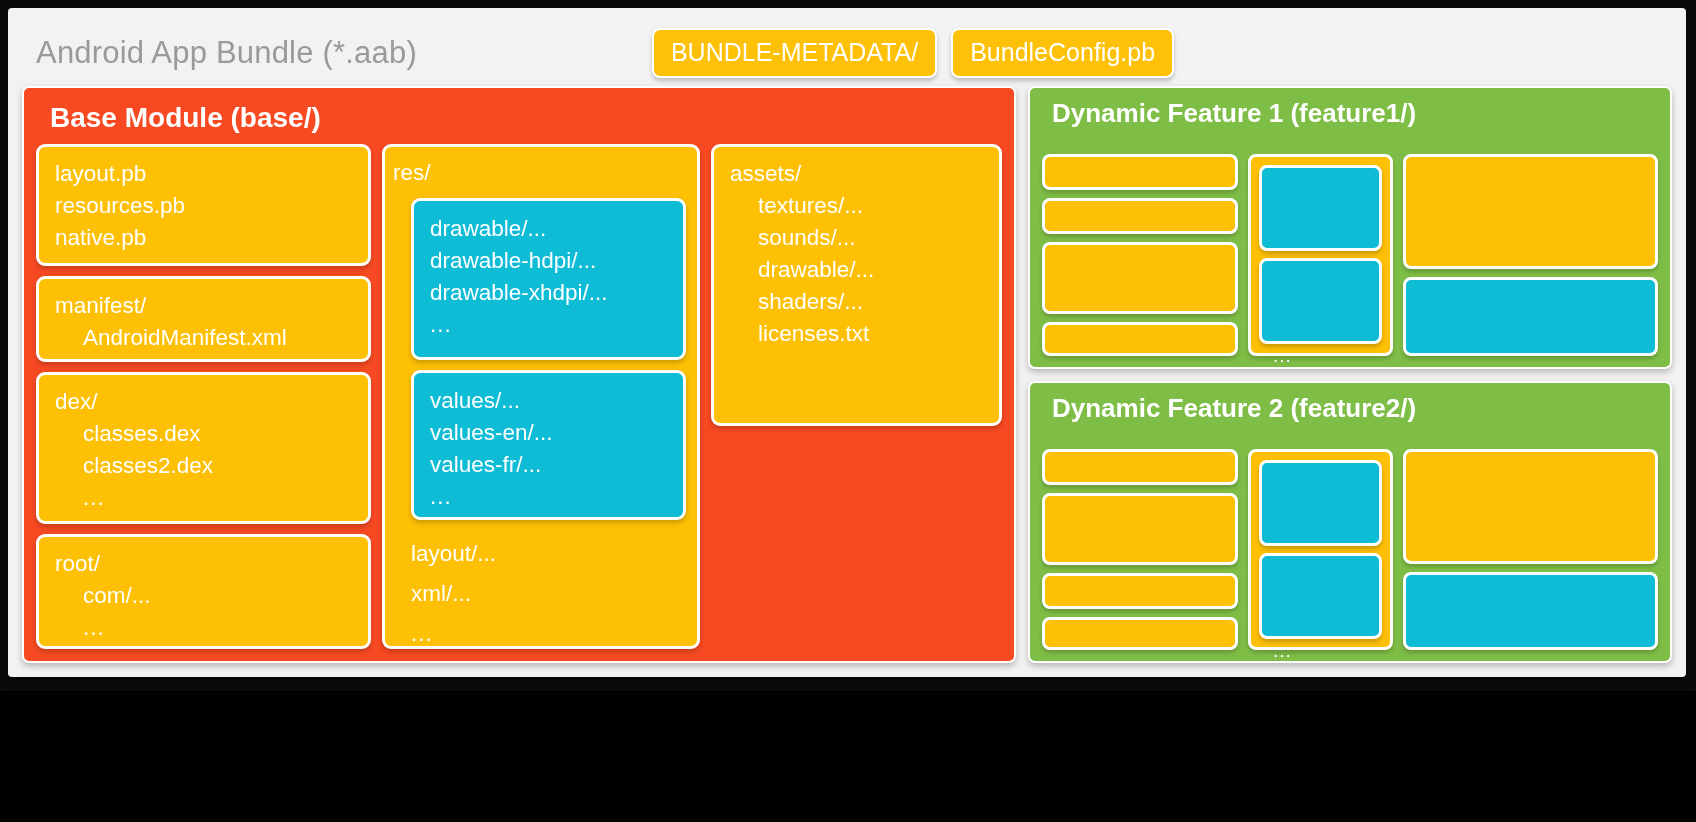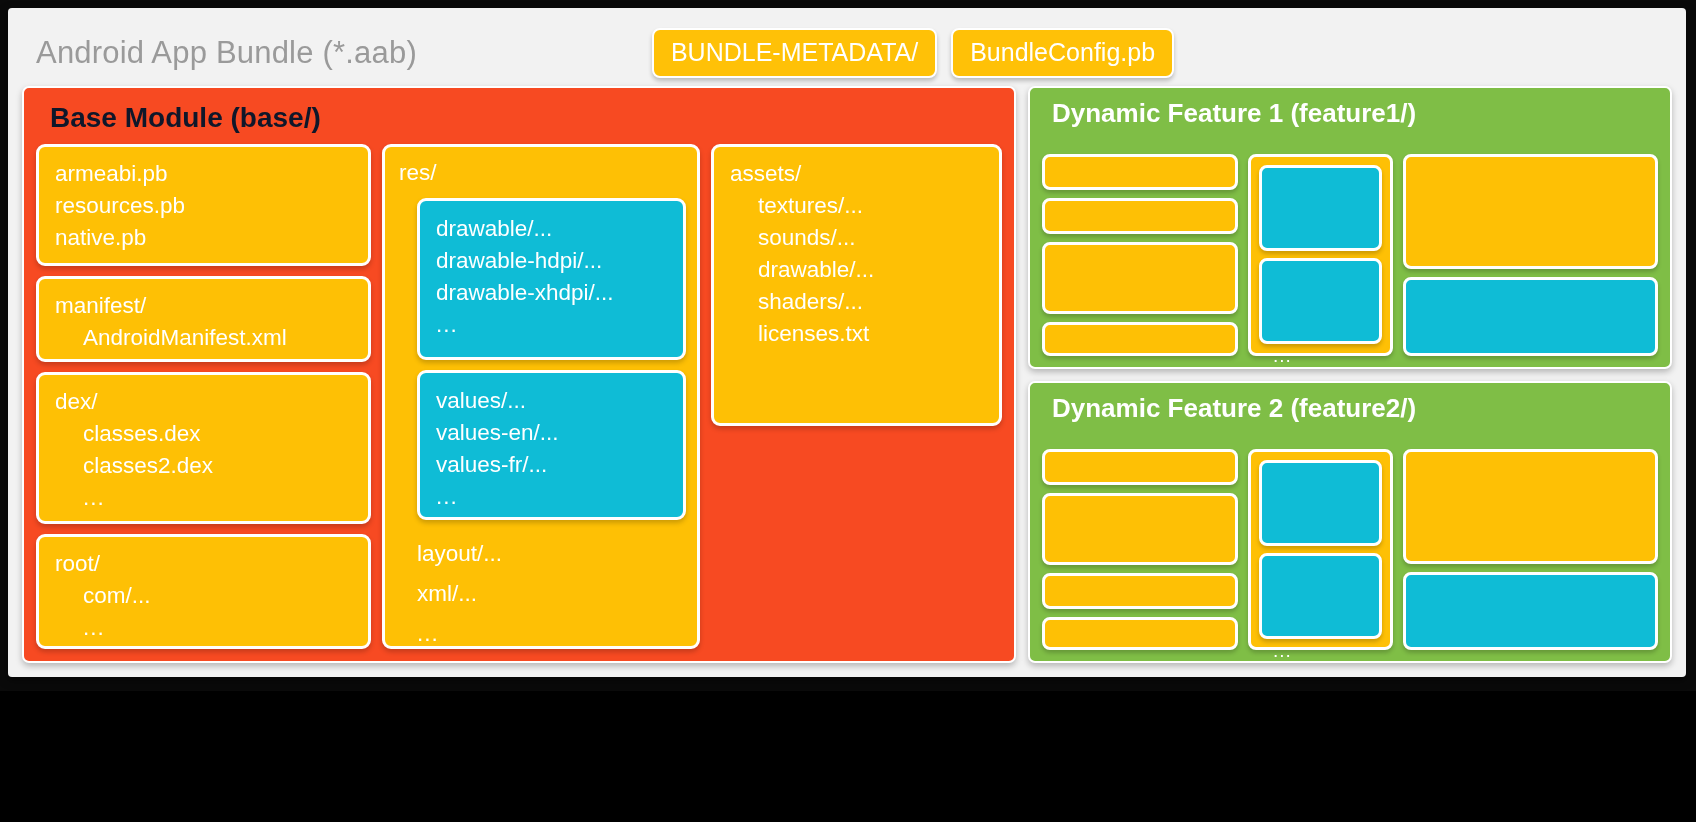--- a/index.html
+++ b/index.html
@@ -80,21 +80,21 @@
     background: #f74a22;
     border-radius: 7px;
     border: 2px solid #ffffff;
     box-shadow: 0 3px 6px rgba(0,0,0,0.25);
     padding: 10px 12px 12px 12px;
     display: flex;
     flex-direction: column;
     min-height: 0;
   }
   .base-title {
-    color: #0f172a;
+    color: #ffffff;
     font-size: 28px;
     font-weight: bold;
     padding: 4px 0 10px 14px;
     flex: 0 0 auto;
   }
   .base-cols {
     flex: 1 1 auto;
     display: flex;
     gap: 11px;
     min-height: 0;
@@ -131,21 +131,21 @@
   .c-pbs      { flex: 0 0 122px; }
   .c-manifest { flex: 0 0 86px; }
   .c-dex      { flex: 0 0 152px; }
   .c-root     { flex: 1 1 auto; }
 
   
   .c-res {
     flex: 1 1 auto;
     display: flex;
     flex-direction: column;
-    padding: 10px 11px 12px 14px;
+    padding: 10px 11px 12px 8px;
     min-height: 0;
   }
   .c-res > .res-label { margin-bottom: 9px; }
   .c-res .inner {
     margin: 0 0 10px 18px;
     padding: 12px 12px 12px 16px;
     font-size: 22.5px;
   }
   .c-res .inner.first { flex: 0 0 162px; }
   .c-res .inner.second { flex: 0 0 150px; }
@@ -251,21 +251,21 @@
     <div class="body">
 
       <div class="base-panel">
         <div class="base-title">Base Module (base/)</div>
 
         <div class="base-cols">
 
           <div class="base-col col-a">
 
             <div class="card yellow c-pbs">
-              <div class="ln">armeabi.pb</div>
+              <div class="ln">layout.pb</div>
               <div class="ln">resources.pb</div>
               <div class="ln">native.pb</div>
             </div>
 
             <div class="card yellow c-manifest">
               <div class="ln">manifest/</div>
               <div class="ln ind">AndroidManifest.xml</div>
             </div>
 
             <div class="card yellow c-dex">

